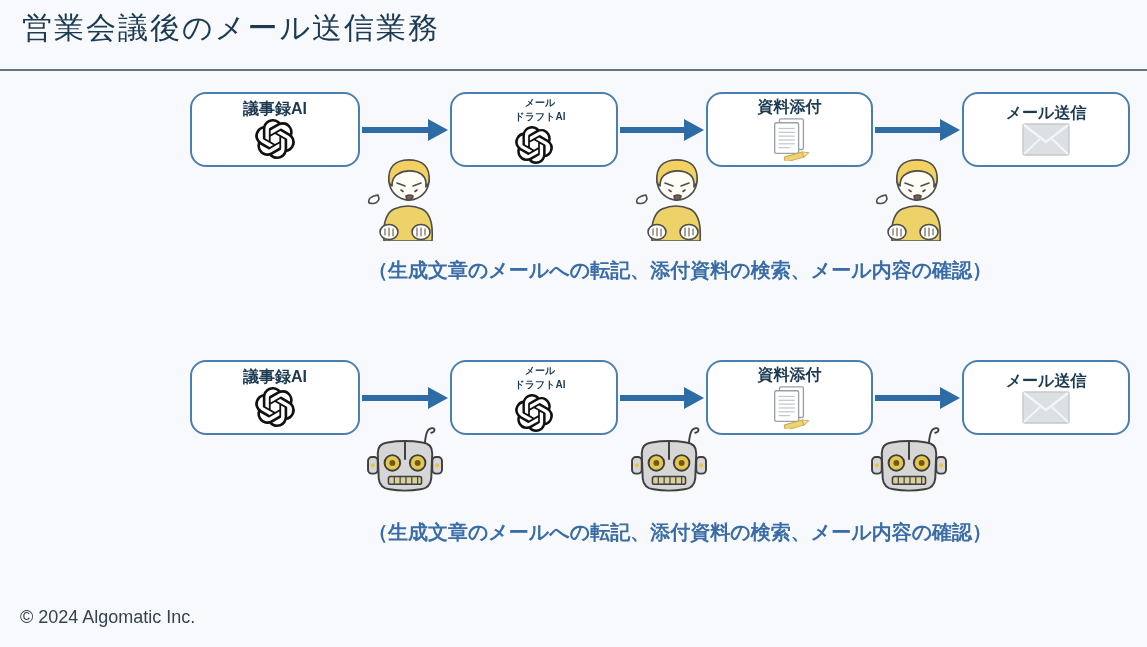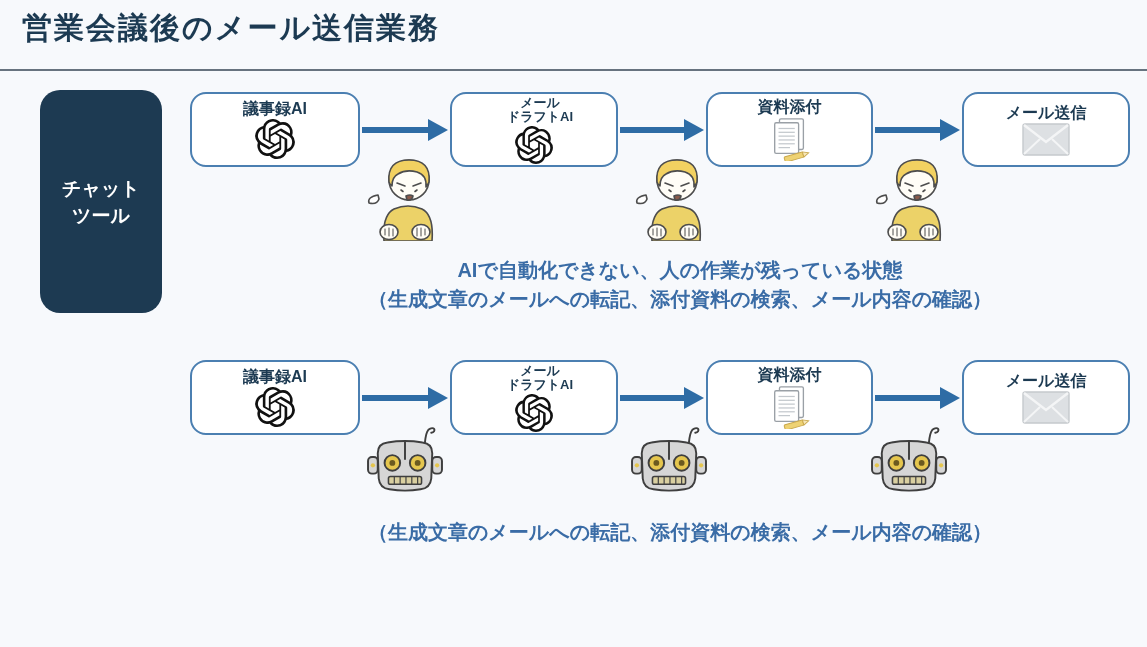--- a/index.html
+++ b/index.html
@@ -3,36 +3,36 @@
 <meta charset="utf-8">
 <style>
   html,body{margin:0;padding:0;}
   .canvas{
     position:relative;width:1147px;height:647px;overflow:hidden;
     background:#f7f9fc;
     font-family:"Liberation Sans","DejaVu Sans",sans-serif;
   }
   .title{
     position:absolute;left:22px;top:8px;margin:0;
-    font-size:30px;font-weight:bold;color:#1c3a52;letter-spacing:2px;
+    font-size:30px;font-weight:normal;color:#1c3a52;letter-spacing:2px;
   }
   .divider{position:absolute;left:0;top:69px;width:1147px;height:2px;background:#67737f;}
   .lane{position:absolute;left:0;width:1147px;}
   .lane-pill{
     position:absolute;left:40px;top:0;width:122px;background:#1d3a52;border-radius:20px;
     color:#ffffff;display:flex;align-items:center;justify-content:center;
     text-align:center;font-weight:bold;font-size:19px;line-height:27px;
   }
   .step{
     position:absolute;top:2px;height:75px;background:#ffffff;
     border:2px solid #4b7fb1;border-radius:16px;box-sizing:border-box;
     display:flex;flex-direction:column;align-items:center;justify-content:center;
   }
   .step-label{font-weight:bold;color:#1c3a52;font-size:16px;line-height:17px;text-align:center;}
-  .step-label.two-line{font-size:13px;line-height:14px;margin-left:12px;}
+  .step-label.two-line{font-size:10px;line-height:14px;margin-left:12px;}
   .step-label span{display:block;}
   .step .icon{display:flex;align-items:center;justify-content:center;margin-top:2px;}
   .arrow{position:absolute;top:29px;height:22px;display:flex;align-items:center;}
   .arrow .bar{flex:1;height:6px;background:#2e6ca5;}
   .arrow .head{width:0;height:0;border-top:11px solid transparent;border-bottom:11px solid transparent;border-left:20px solid #2e6ca5;}
   .illus{position:absolute;}
   .caption{
     position:absolute;left:230px;width:900px;text-align:center;
     color:#3a6ca6;font-weight:bold;font-size:20px;line-height:29px;
   }
@@ -40,26 +40,20 @@
 </style>
 </head>
 <body>
 
 <div class="canvas">
 
   <h1 class="title">営業会議後のメール送信業務</h1>
   <div class="divider"></div>
 
   <section class="lane" style="top:90px;height:225px">
-    <div class="lane-pill" style="height:223px">
-      <div>
-        <div>チャット</div>
-        <div>ツール</div>
-      </div>
-    </div>
 
     <div class="step" style="left:190px;width:170px">
       <div class="step-label">
           <span>議事録AI</span>
         </div>
       <span class="icon">
         <svg width="40" height="40" viewBox="0 0 24 24">
             <path fill="#111111" d="M22.2819 9.8211a5.9847 5.9847 0 0 0-.5157-4.9108 6.0462 6.0462 0 0 0-6.5098-2.9A6.0651 6.0651 0 0 0 4.9807 4.1818a5.9847 5.9847 0 0 0-3.9977 2.9 6.0462 6.0462 0 0 0 .7427 7.0966 5.98 5.98 0 0 0 .511 4.9107 6.051 6.051 0 0 0 6.5146 2.9001A5.9847 5.9847 0 0 0 13.2599 24a6.0557 6.0557 0 0 0 5.7718-4.2058 5.9894 5.9894 0 0 0 3.9977-2.9001 6.0557 6.0557 0 0 0-.7475-7.073zm-9.022 12.6081a4.4755 4.4755 0 0 1-2.8764-1.0408l.1419-.0804 4.7783-2.7582a.7948.7948 0 0 0 .3927-.6813v-6.7369l2.02 1.1686a.071.071 0 0 1 .038.0615v5.5826a4.504 4.504 0 0 1-4.4945 4.4849zm-9.6607-4.1254a4.4708 4.4708 0 0 1-.5346-3.0137l.142.0852 4.783 2.7582a.7712.7712 0 0 0 .7806 0l5.8428-3.3685v2.3324a.0804.0804 0 0 1-.0332.0615L9.74 19.9502a4.4992 4.4992 0 0 1-6.1408-1.6464zM2.3408 7.8956a4.485 4.485 0 0 1 2.3655-1.9728V11.6a.7664.7664 0 0 0 .3879.6765l5.8144 3.3543-2.0201 1.1685a.0757.0757 0 0 1-.071 0l-4.8303-2.7865A4.504 4.504 0 0 1 2.3408 7.8956zm16.5963 3.8558L13.1038 8.364 15.1192 7.2a.0757.0757 0 0 1 .071 0l4.8303 2.7913a4.4944 4.4944 0 0 1-.6765 8.1042v-5.6772a.79.79 0 0 0-.407-.667zm2.0107-3.0231l-.142-.0852-4.7735-2.7818a.7759.7759 0 0 0-.7854 0L9.409 9.2297V6.8974a.0662.0662 0 0 1 .0284-.0615l4.8303-2.7866a4.4992 4.4992 0 0 1 6.6802 4.66zM8.3065 12.863l-2.02-1.1638a.0804.0804 0 0 1-.038-.0567V6.0742a4.4992 4.4992 0 0 1 7.3757-3.4537l-.142.0805L8.704 5.459a.7948.7948 0 0 0-.3927.6813zm1.0976-2.3654l2.602-1.4998 2.6069 1.4998v2.9994l-2.5974 1.4997-2.6067-1.4997z"></path>
           </svg>
       </span>
@@ -176,21 +170,20 @@
           <path d="M53 37 L51 38.5" fill="none"></path>
         <path d="M42 43 Q46 41 49 43 Q48 48 43 47 Z" fill="#8a5a4a"></path>
         <ellipse cx="25" cy="79" rx="9" ry="7.5" fill="#fffdf6"></ellipse>
         <ellipse cx="57" cy="79" rx="9" ry="7.5" fill="#fffdf6"></ellipse>
         <path d="M21 76 L21 82 M25 75 L25 83 M29 76 L29 83" fill="none" stroke-width="1"></path>
         <path d="M53 75 L53 83 M57 75 L57 83 M61 76 L61 82" fill="none" stroke-width="1"></path>
       </g>
     </svg>
 
     <div class="caption" style="top:166px">
-      <div>AIで自動化できない、人の作業が残っている状態</div>
       <div>（生成文章のメールへの転記、添付資料の検索、メール内容の確認）</div>
     </div>
   </section>
 
   <section class="lane" style="top:358px;height:216px">
 
     <div class="step" style="left:190px;width:170px">
       <div class="step-label">
           <span>議事録AI</span>
         </div>
@@ -316,13 +309,14 @@
         <rect x="23" y="54" width="34" height="8" rx="2" fill="#d9cfa0" stroke-width="1.6"></rect>
         <path d="M29 54 V62 M35 54 V62 M41 54 V62 M47 54 V62 M53 54 V62" fill="none" stroke-width="1.2"></path>
       </g>
     </svg>
 
     <div class="caption" style="top:160px">
       <div>（生成文章のメールへの転記、添付資料の検索、メール内容の確認）</div>
     </div>
   </section>
 
+  <div class="footer">© 2024 Algomatic Inc.</div>
 </div>
 
 </body></html>

